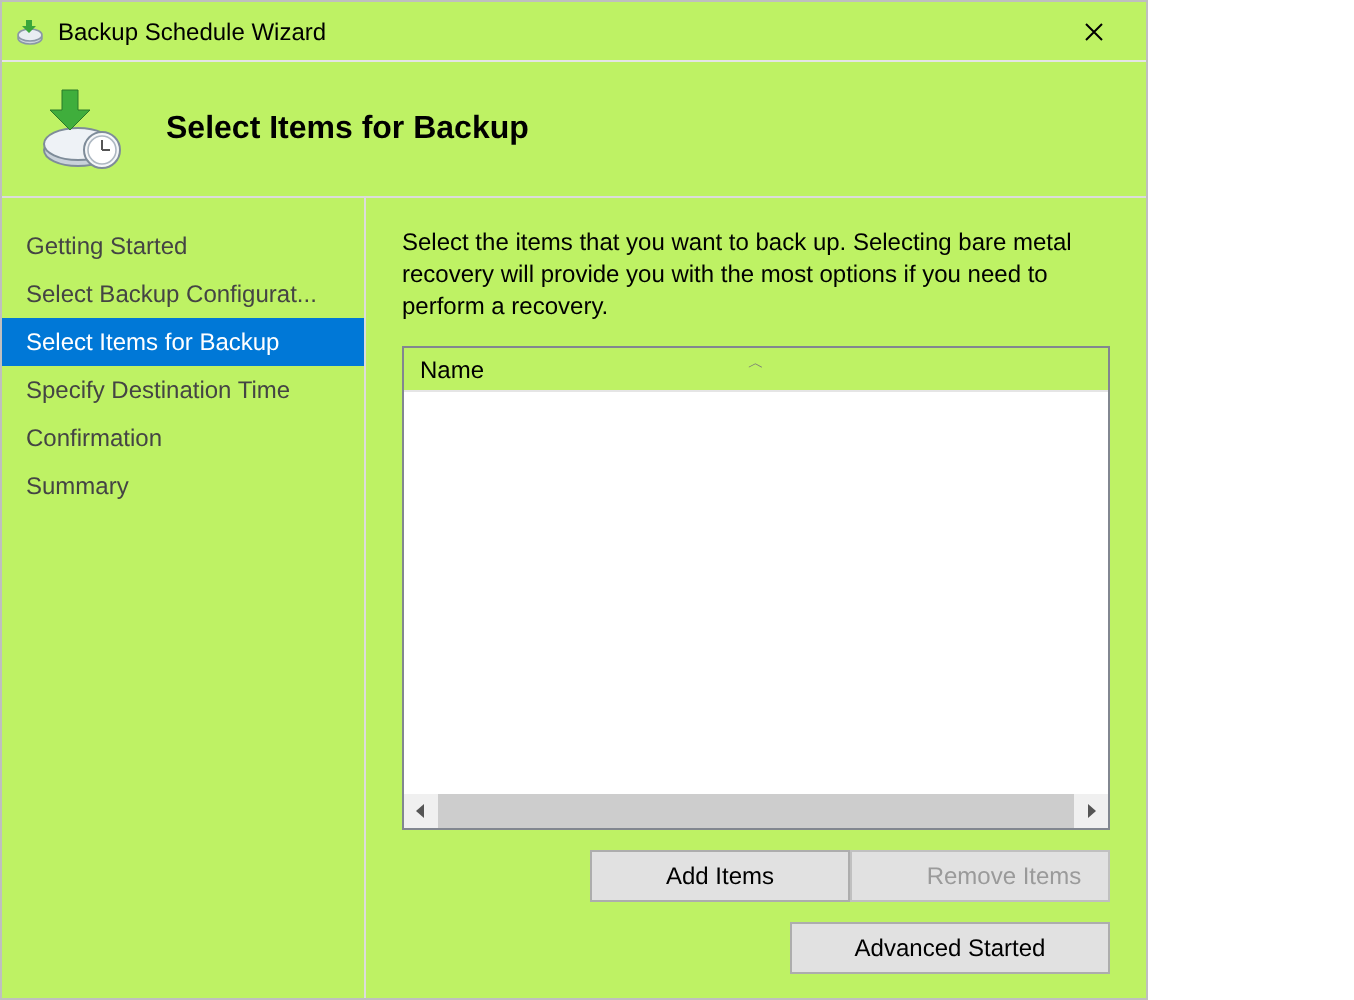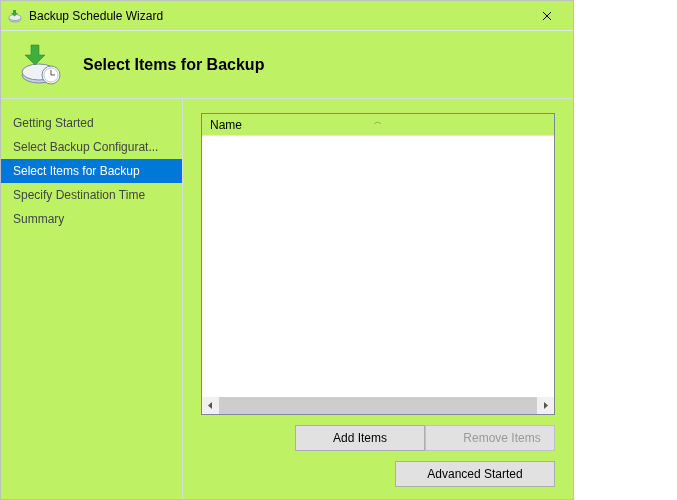--- a/index.html
+++ b/index.html
@@ -217,24 +217,26 @@
     <h1>Select Items for Backup</h1>
   </div>
 
   <div class="body">
 
     <div class="sidebar">
       <div class="nav-item inactive">Getting Started</div>
       <div class="nav-item inactive">Select Backup Configurat...</div>
       <div class="nav-item active">Select Items for Backup</div>
       <div class="nav-item inactive">Specify Destination Time</div>
+      <div class="nav-item inactive">Confirmation</div>
       <div class="nav-item inactive">Summary</div>
     </div>
 
     <div class="main">
+      <div class="instruction">Select the items that you want to back up. Selecting bare metal recovery will provide you with the most options if you need to perform a recovery.</div>
 
       <div class="listview">
         <div class="listview-header">
           <span class="col">Name</span>
           <span class="sort-caret">︿</span>
         </div>
         <div class="listview-body"></div>
         <div class="listview-scroll">
           <div class="arrow">
             <svg width="7" height="7" viewBox="0 0 7 7">

